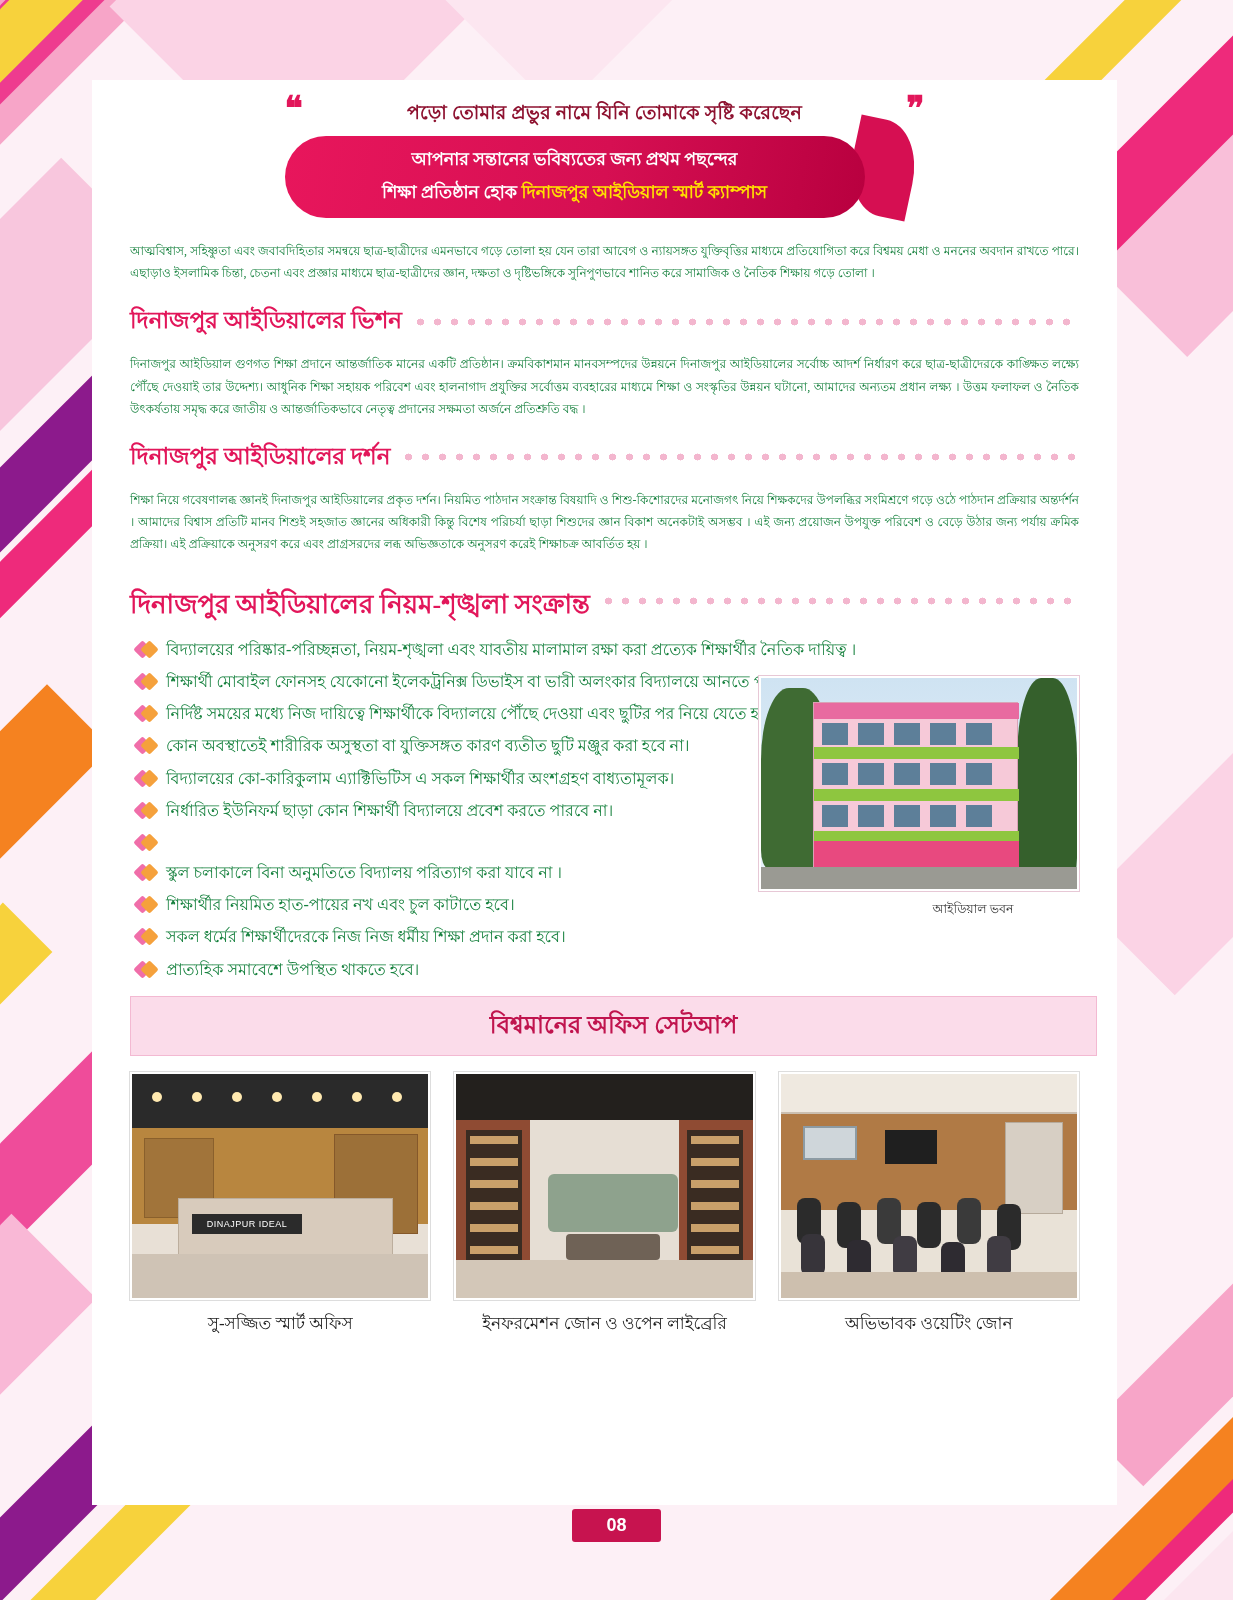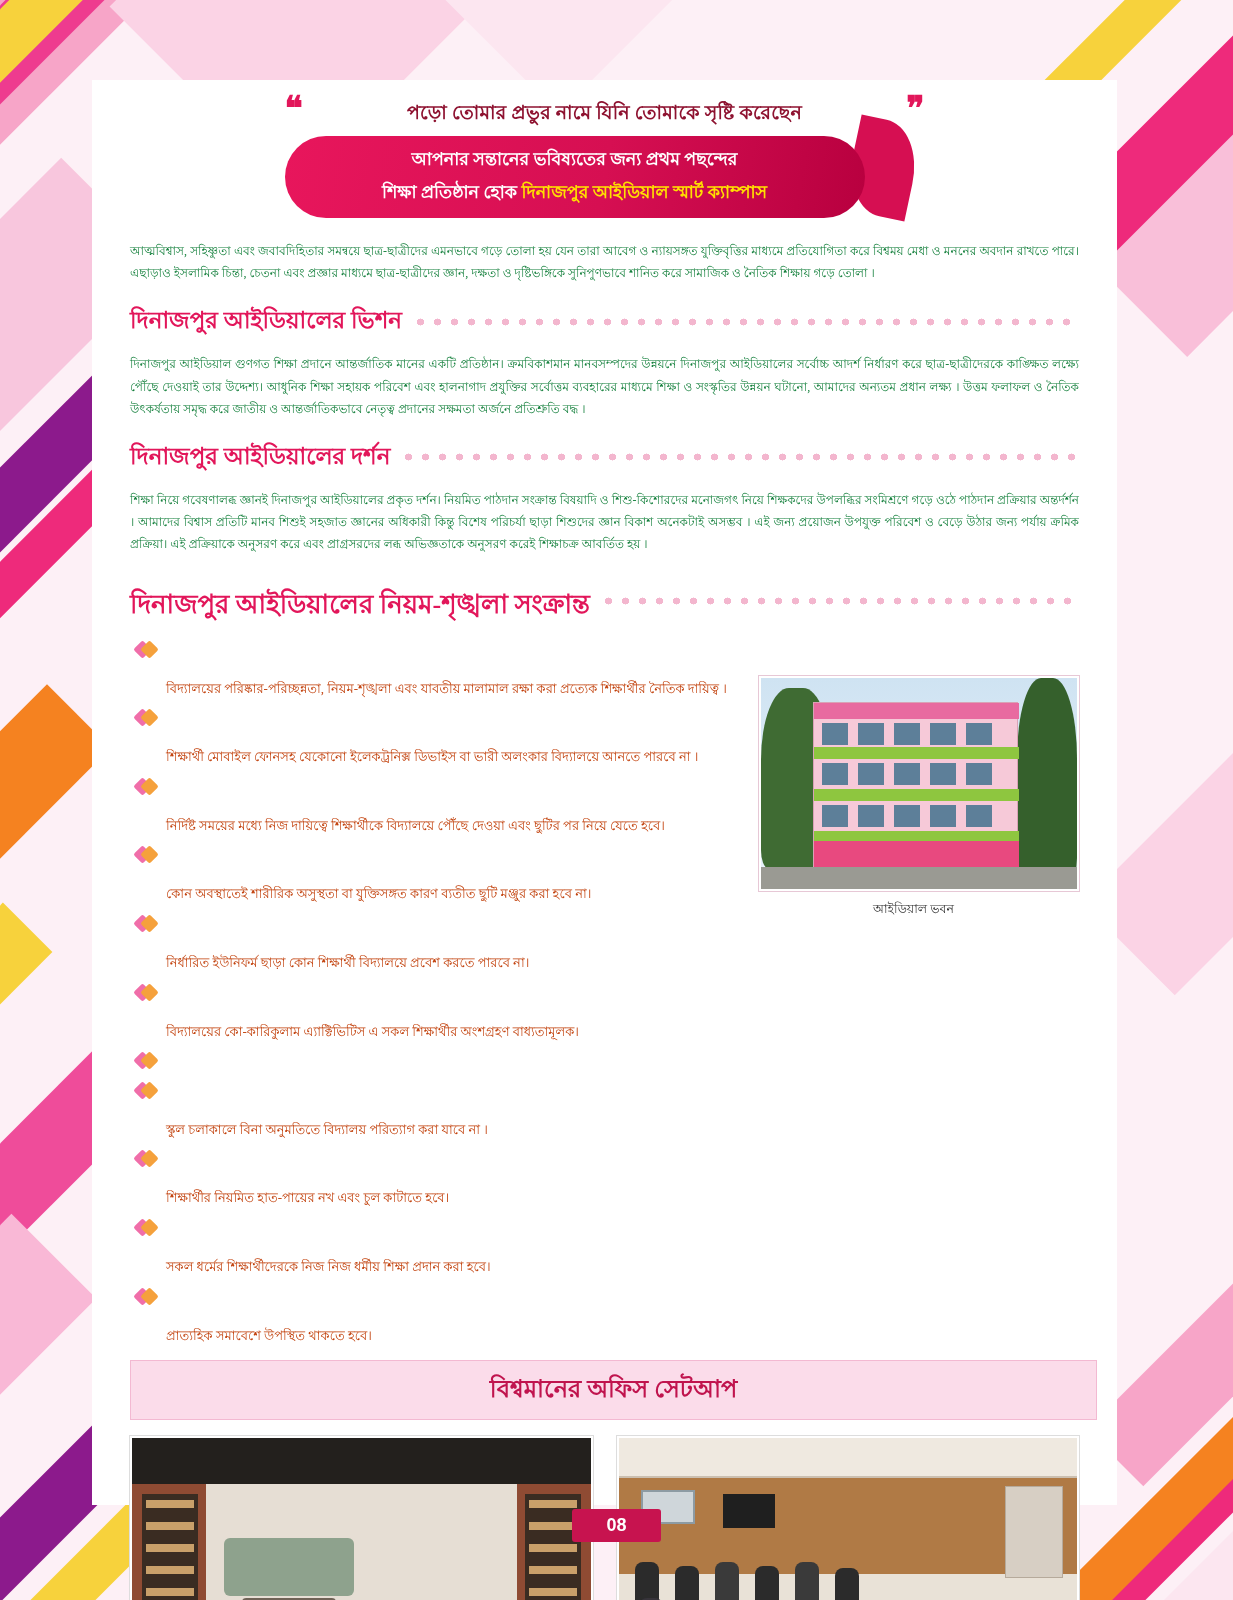--- a/index.html
+++ b/index.html
@@ -88,31 +88,31 @@
   
   .rules-title { font-size:26px; margin-top:10px; }
   .rules { margin:10px 38px 0 44px; }
   .rule { display:flex; align-items:flex-start; gap:10px; margin-bottom:7.5px; }
   .bullet { flex:0 0 auto; width:20px; height:20px; margin-top:2px; position:relative; }
   .bullet i, .bullet b {
     position:absolute; width:13px; height:13px; transform:rotate(45deg); border-radius:2px; display:block;
   }
   .bullet i { left:0; top:3px; background:#f06ea9; }
   .bullet b { left:7px; top:3px; background:#f5a13c; }
-  .rule-txt { font-family:"Liberation Serif",serif; font-size:13px; color:#c2410c; line-height:1.55;margin-top:41px; }
+  .rule-txt { font-family:"Liberation Serif",serif; font-size:16px; color:#15803d; line-height:1.55; }
 
   
   .building {
     position:absolute; right:38px; width:320px; height:215px;
     border:2px solid #ffffff; box-shadow:0 0 0 1px #e7c8d6;
     overflow:hidden;
   }
   .bld-cap {
     position:absolute; right:44px; font-family:"Liberation Serif",serif;
-    font-size:12.5px; color:#333; text-align:left; width:200px;
+    font-size:12.5px; color:#333; text-align:center; width:200px;
   }
 
   
   .office-bar {
     margin:14px 20px 0 38px;
     background:#fbdcea; border:1px solid #f3b9d2;
     text-align:center; padding:9px 0;
   }
   .office-bar span {
     font-family:"Liberation Serif",serif; font-size:24px; font-weight:bold; color:#c0144e;
@@ -275,28 +275,28 @@
             <i></i>
             <b></b>
           </span>
         <span class="rule-txt">কোন অবস্থাতেই শারীরিক অসুস্থতা বা যুক্তিসঙ্গত কারণ ব্যতীত ছুটি মঞ্জুর করা হবে না।</span>
       </div>
       <div class="rule" style="max-width:680px;">
         <span class="bullet">
             <i></i>
             <b></b>
           </span>
+        <span class="rule-txt">বিদ্যালয়ের কো-কারিকুলাম এ্যাক্টিভিটিস এ সকল শিক্ষার্থীর অংশগ্রহণ বাধ্যতামূলক।</span>
+      </div>
+      <div class="rule" style="max-width:680px;">
+        <span class="bullet">
+            <i></i>
+            <b></b>
+          </span>
         <span class="rule-txt">নির্ধারিত ইউনিফর্ম ছাড়া কোন শিক্ষার্থী বিদ্যালয়ে প্রবেশ করতে পারবে না।</span>
-      </div>
-      <div class="rule" style="max-width:680px;">
-        <span class="bullet">
-            <i></i>
-            <b></b>
-          </span>
-        <span class="rule-txt">বিদ্যালয়ের কো-কারিকুলাম এ্যাক্টিভিটিস এ সকল শিক্ষার্থীর অংশগ্রহণ বাধ্যতামূলক।</span>
       </div>
       <div class="rule" style="max-width:680px;">
         <span class="bullet">
             <i></i>
             <b></b>
           </span>
       </div>
       <div class="rule" style="max-width:680px;">
         <span class="bullet">
             <i></i>
@@ -327,20 +327,38 @@
       </div>
     </div>
   </div>
 
   <div class="office-bar">
     <span>বিশ্বমানের অফিস সেটআপ</span>
   </div>
 
   <div class="gallery">
 
+    <div class="gcard">
+      <div class="gphoto">
+        <div class="ph">
+          <div style="position:absolute;inset:0;background:#e8e0d6;"></div>
+          <div style="position:absolute;left:0;top:0;width:100%;height:54px;background:#2a2a2a;"></div>
+          <div style="position:absolute;left:20px;top:18px;width:10px;height:10px;border-radius:50%;background:#ffe9b0;box-shadow:40px 0 #ffe9b0,80px 0 #ffe9b0,120px 0 #ffe9b0,160px 0 #ffe9b0,200px 0 #ffe9b0,240px 0 #ffe9b0;"></div>
+          <div style="position:absolute;left:0;top:54px;width:100%;height:96px;background:#b8863f;"></div>
+          <div style="position:absolute;left:12px;top:64px;width:70px;height:80px;background:#a1743a;border:1px solid #8a602c;"></div>
+          <div style="position:absolute;right:10px;top:60px;width:84px;height:100px;background:#9c7038;border:1px solid #85582a;"></div>
+          <div style="position:absolute;left:46px;top:124px;width:215px;height:74px;background:#d8cbbc;border:1px solid #bcae9d;"></div>
+          <div style="position:absolute;left:60px;top:140px;width:110px;height:20px;background:#2b2b2b;display:flex;align-items:center;justify-content:center;">
+            <span style="font-size:9px;color:#fff;font-family:'Liberation Sans',sans-serif;letter-spacing:.5px;">DINAJPUR IDEAL</span>
+          </div>
+          <div style="position:absolute;left:0;bottom:0;width:100%;height:44px;background:#cfc3b5;"></div>
+        </div>
+      </div>
+      <div class="gcap">সু-সজ্জিত স্মার্ট অফিস</div>
+    </div>
 
     <div class="gcard">
       <div class="gphoto">
         <div class="ph">
           <div style="position:absolute;inset:0;background:#e6ded4;"></div>
           <div style="position:absolute;left:0;top:0;width:100%;height:46px;background:#23201d;"></div>
           <div style="position:absolute;left:0;top:46px;width:74px;height:160px;background:#8f4b33;"></div>
           <div style="position:absolute;right:0;top:46px;width:74px;height:160px;background:#8f4b33;"></div>
           <div style="position:absolute;left:10px;top:56px;width:56px;height:140px;background:#3a2c22;"></div>
           <div style="position:absolute;right:10px;top:56px;width:56px;height:140px;background:#3a2c22;"></div>

